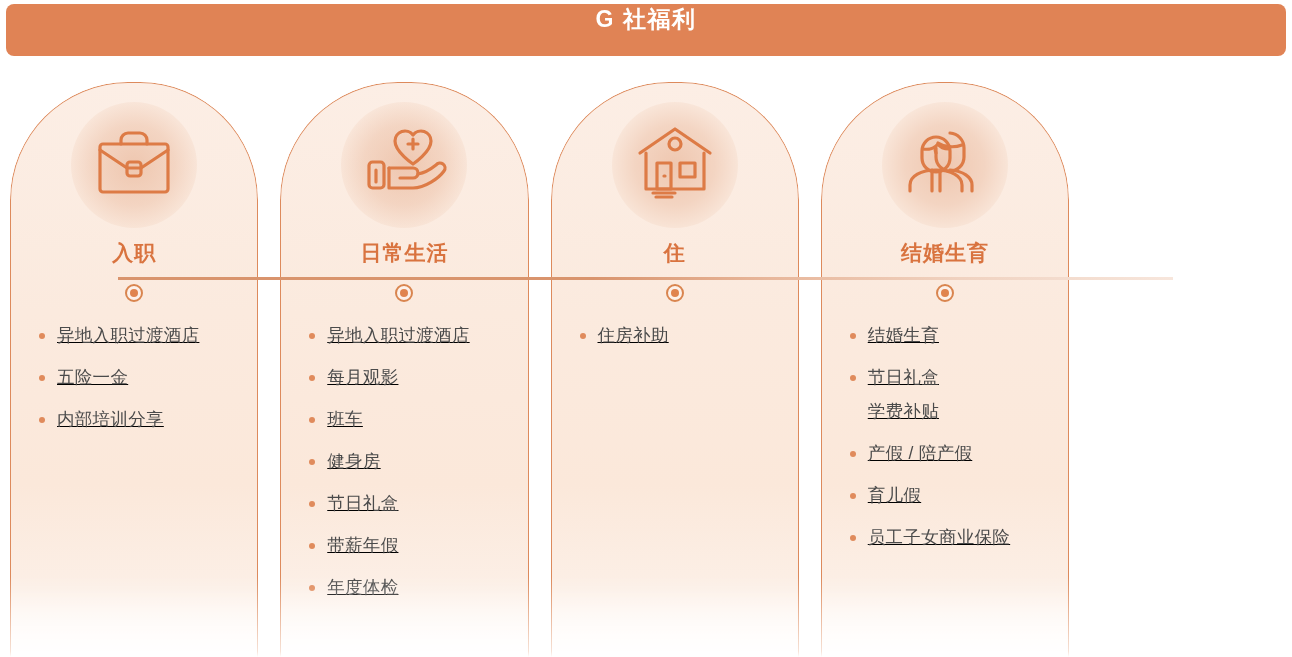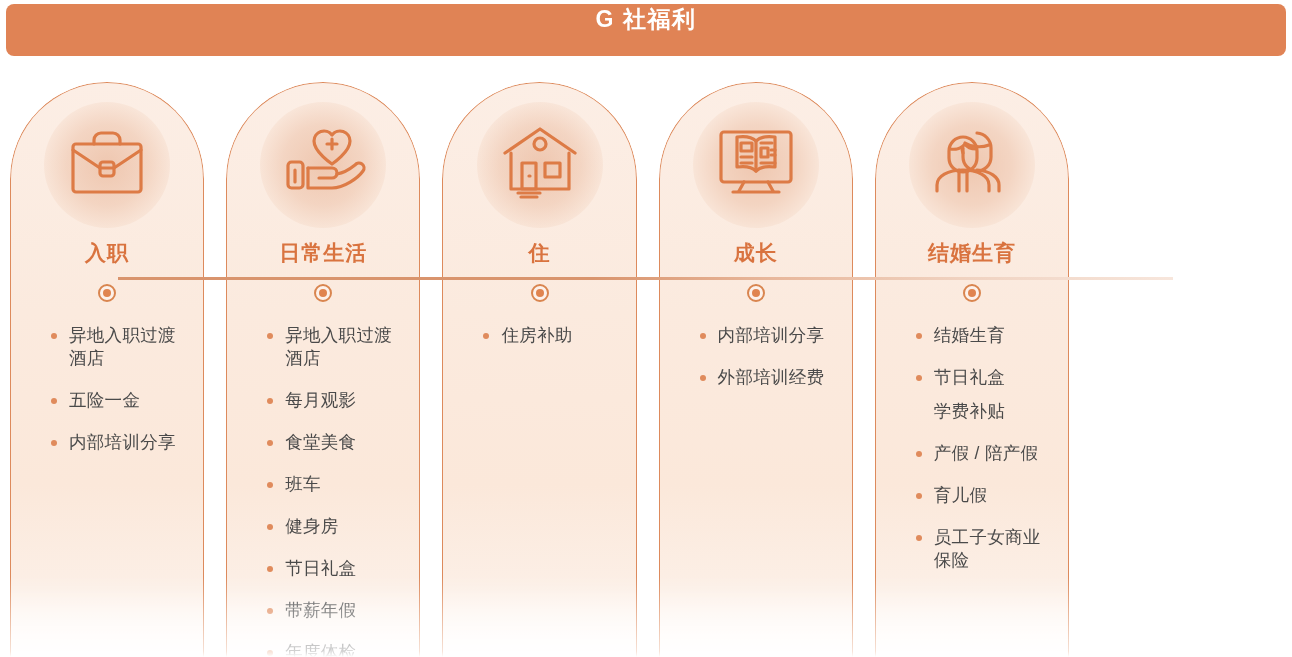--- a/index.html
+++ b/index.html
@@ -139,21 +139,22 @@
     transform: translate(-50%,-50%);
     width: 8px;
     height: 8px;
     border-radius: 50%;
     background: #e0844f;
   }
 
   .items {
     list-style: none;
     margin: 22px 0 0 0;
-    padding: 0 10px 0 36px;
+    padding: 0 10px 0 24px;
+    text-decoration: underline;
   }
   .items li {
     position: relative;
     color: #4a4a4a;
     font-size: 17.5px;
     line-height: 23px;
     padding-left: 22px;
     margin-bottom: 19px;
     letter-spacing: 0.3px;
   }
@@ -211,21 +212,20 @@
       <path d="M17 46 v12"></path>
       <path d="M30 44 h24 a5 5 0 0 1 0 10 h-13"></path>
       <path d="M30 44 v20 h24 c12 0 26 -10 31 -17 a5 5 0 0 0 -8 -6 c-5 4 -12 8 -18 9"></path>
     </svg></span>
         </div>
         <div class="card-title">日常生活</div>
         <div class="node"></div>
         <ul class="items">
           <li class="">异地入职过渡酒店</li>
           <li class="">每月观影</li>
-          <li class="">食堂美食</li>
           <li class="">班车</li>
           <li class="">健身房</li>
           <li class="">节日礼盒</li>
           <li class="">带薪年假</li>
           <li class="">年度体检</li>
         </ul>
       </div>
       <div class="card">
         <div class="icon-wrap">
           <div class="halo"></div>
@@ -236,42 +236,20 @@
       <rect x="25" y="40" width="14" height="26"></rect>
       <rect x="48" y="40" width="15" height="14"></rect>
       <path d="M21 70 h22 M24 74 h16"></path>
       <path d="M32 53 h1"></path>
     </svg></span>
         </div>
         <div class="card-title">住</div>
         <div class="node"></div>
         <ul class="items">
           <li class="">住房补助</li>
-        </ul>
-      </div>
-      <div class="card">
-        <div class="icon-wrap">
-          <div class="halo"></div>
-          <span class="icon-svg"><svg width="86" height="78" viewBox="0 0 86 78" fill="none" stroke="#dd7b46" stroke-width="3.2" stroke-linecap="round" stroke-linejoin="round">
-      <rect x="8" y="8" width="70" height="50" rx="3"></rect>
-      <path d="M43 17 c-4 -4 -12 -5 -19 -4 v30 c7 -1 15 0 19 4 c4 -4 12 -5 19 -4 V13 c-7 -1 -15 0 -19 4 Z"></path>
-      <path d="M43 17 v30"></path>
-      <rect x="28" y="19" width="11" height="8"></rect>
-      <path d="M28 33 h11 M28 39 h11"></path>
-      <rect x="48" y="24" width="7" height="9"></rect>
-      <path d="M48 19 h11 M58 26 h4 M58 31 h4 M48 39 h14"></path>
-      <path d="M31 58 l-5 9 M55 58 l5 9"></path>
-      <path d="M20 68 h46"></path>
-    </svg></span>
-        </div>
-        <div class="card-title">成长</div>
-        <div class="node"></div>
-        <ul class="items">
-          <li class="">内部培训分享</li>
-          <li class="">外部培训经费</li>
         </ul>
       </div>
       <div class="card">
         <div class="icon-wrap">
           <div class="halo"></div>
           <span class="icon-svg"><svg width="90" height="80" viewBox="0 0 90 80" fill="none" stroke="#dd7b46" stroke-width="3.2" stroke-linecap="round" stroke-linejoin="round">
       <path d="M50 10 a15 15 0 0 1 14 15 v9 a14 14 0 0 1 -28 0 v-9"></path>
       <path d="M38 20 c6 4 16 5 24 2"></path>
       <path d="M36 30 a14 14 0 0 1 -1 -5"></path>
       <path d="M22 35 v-7 a14 14 0 0 1 28 0 v7 a14 14 0 0 1 -28 0 Z"></path>

